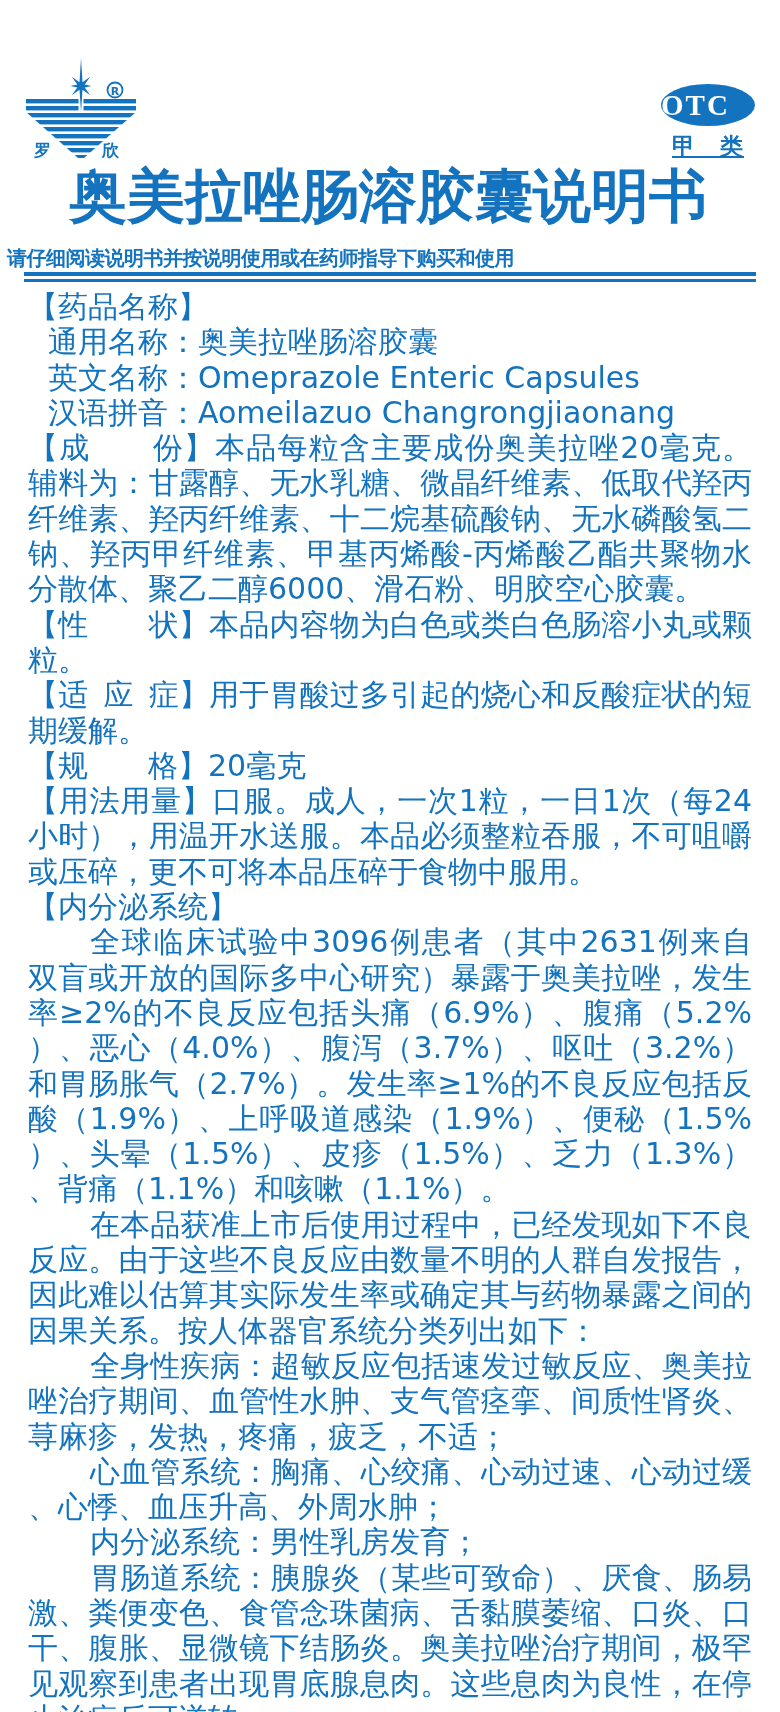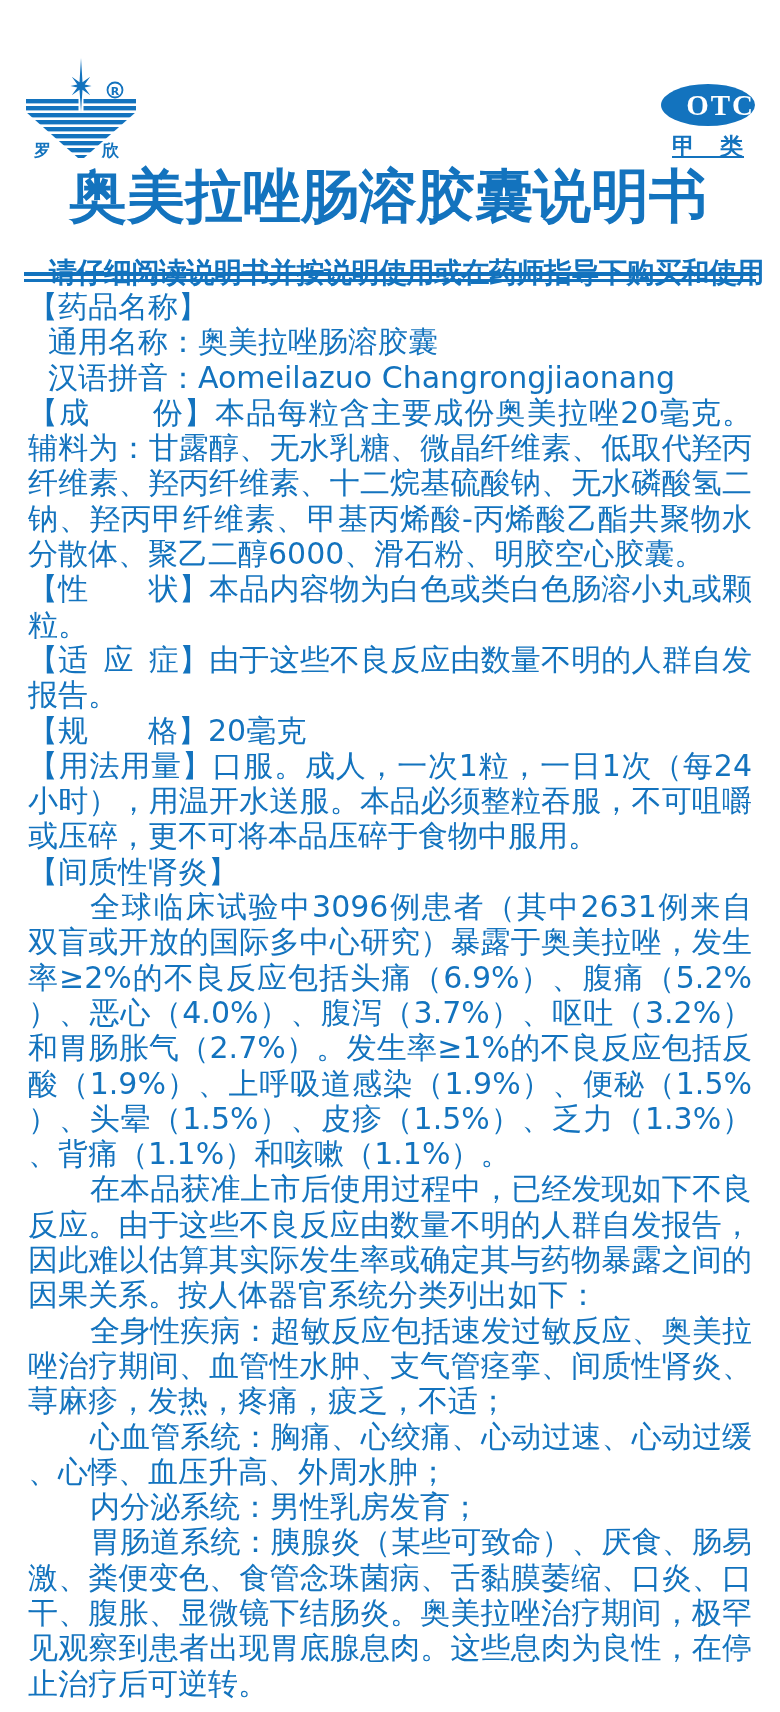--- a/index.html
+++ b/index.html
@@ -19,21 +19,21 @@
     width: 94px; height: 42px;
     margin: 0 auto;
     background: #1373BE;
     border-radius: 50%;
     color: #ffffff;
     font-family: "Liberation Serif", serif;
     font-weight: bold;
     font-size: 29px;
     line-height: 42px;
     letter-spacing: 2px;
-    text-align: right;
+    text-align: left;
   }
   .otc-class {
     margin-top: 5px;
     font-size: 23px;
     font-weight: bold;
     letter-spacing: 1px;
     white-space: nowrap;
     text-decoration: underline;
   }
   h1.title {
@@ -42,23 +42,23 @@
     margin: 0;
     text-align: center;
     font-size: 58px;
     font-weight: bold;
     letter-spacing: 0;
     white-space: nowrap;
   }
   .subtitle {
     position: absolute;
     top: 238px; left: 0; right: 0;
-    margin: 16px;
-    text-align: right;
-    font-size: 28px;
+    margin: 7px;
+    text-align: left;
+    font-size: 20px;
     font-weight: bold;
     letter-spacing: -0.5px;
     white-space: nowrap;
   }
   .rules { margin: 0 24px; }
   .rule-thick { border-top: 4px solid #1373BE; }
   .rule-thin  { border-top: 3px solid #1373BE; margin-top: 3px; }
   main {
     padding: 7px 28px 0 28px;
     font-size: 30px;
@@ -109,27 +109,28 @@
   </header>
 
   <div class="rules">
     <div class="rule-thick"></div>
     <div class="rule-thin"></div>
   </div>
 
   <main>
       <p class="para section">【药品名称】</p>
       <p class="para sub">通用名称：奥美拉唑肠溶胶囊</p>
+      <p class="para sub">英文名称：Omeprazole Enteric Capsules</p>
       <p class="para sub">汉语拼音：Aomeilazuo Changrongjiaonang</p>
       <p class="para flow">【成　　份】本品每粒含主要成份奥美拉唑20毫克。辅料为：甘露醇、无水乳糖、微晶纤维素、低取代羟丙纤维素、羟丙纤维素、十二烷基硫酸钠、无水磷酸氢二钠、羟丙甲纤维素、甲基丙烯酸-丙烯酸乙酯共聚物水分散体、聚乙二醇6000、滑石粉、明胶空心胶囊。</p>
       <p class="para flow">【性　　状】本品内容物为白色或类白色肠溶小丸或颗粒。</p>
-      <p class="para flow">【适 应 症】由于这些不良反应由数量不明的人群自发报告。</p>
+      <p class="para flow">【适 应 症】用于胃酸过多引起的烧心和反酸症状的短期缓解。</p>
       <p class="para flow">【规　　格】20毫克</p>
       <p class="para flow">【用法用量】口服。成人，一次1粒，一日1次（每24小时），用温开水送服。本品必须整粒吞服，不可咀嚼或压碎，更不可将本品压碎于食物中服用。</p>
-      <p class="para section">【间质性肾炎】</p>
+      <p class="para section">【内分泌系统】</p>
       <p class="para indent">全球临床试验中3096例患者（其中2631例来自双盲或开放的国际多中心研究）暴露于奥美拉唑，发生率≥2%的不良反应包括头痛（6.9%）、腹痛（5.2%）、恶心（4.0%）、腹泻（3.7%）、呕吐（3.2%）和胃肠胀气（2.7%）。发生率≥1%的不良反应包括反酸（1.9%）、上呼吸道感染（1.9%）、便秘（1.5%）、头晕（1.5%）、皮疹（1.5%）、乏力（1.3%）、背痛（1.1%）和咳嗽（1.1%）。</p>
       <p class="para indent">在本品获准上市后使用过程中，已经发现如下不良反应。由于这些不良反应由数量不明的人群自发报告，因此难以估算其实际发生率或确定其与药物暴露之间的因果关系。按人体器官系统分类列出如下：</p>
       <p class="para indent">全身性疾病：超敏反应包括速发过敏反应、奥美拉唑治疗期间、血管性水肿、支气管痉挛、间质性肾炎、荨麻疹，发热，疼痛，疲乏，不适；</p>
       <p class="para indent">心血管系统：胸痛、心绞痛、心动过速、心动过缓、心悸、血压升高、外周水肿；</p>
       <p class="para indent">内分泌系统：男性乳房发育；</p>
       <p class="para indent">胃肠道系统：胰腺炎（某些可致命）、厌食、肠易激、粪便变色、食管念珠菌病、舌黏膜萎缩、口炎、口干、腹胀、显微镜下结肠炎。奥美拉唑治疗期间，极罕见观察到患者出现胃底腺息肉。这些息肉为良性，在停止治疗后可逆转。</p>
     </main>
 </div>
 
 </body></html>

